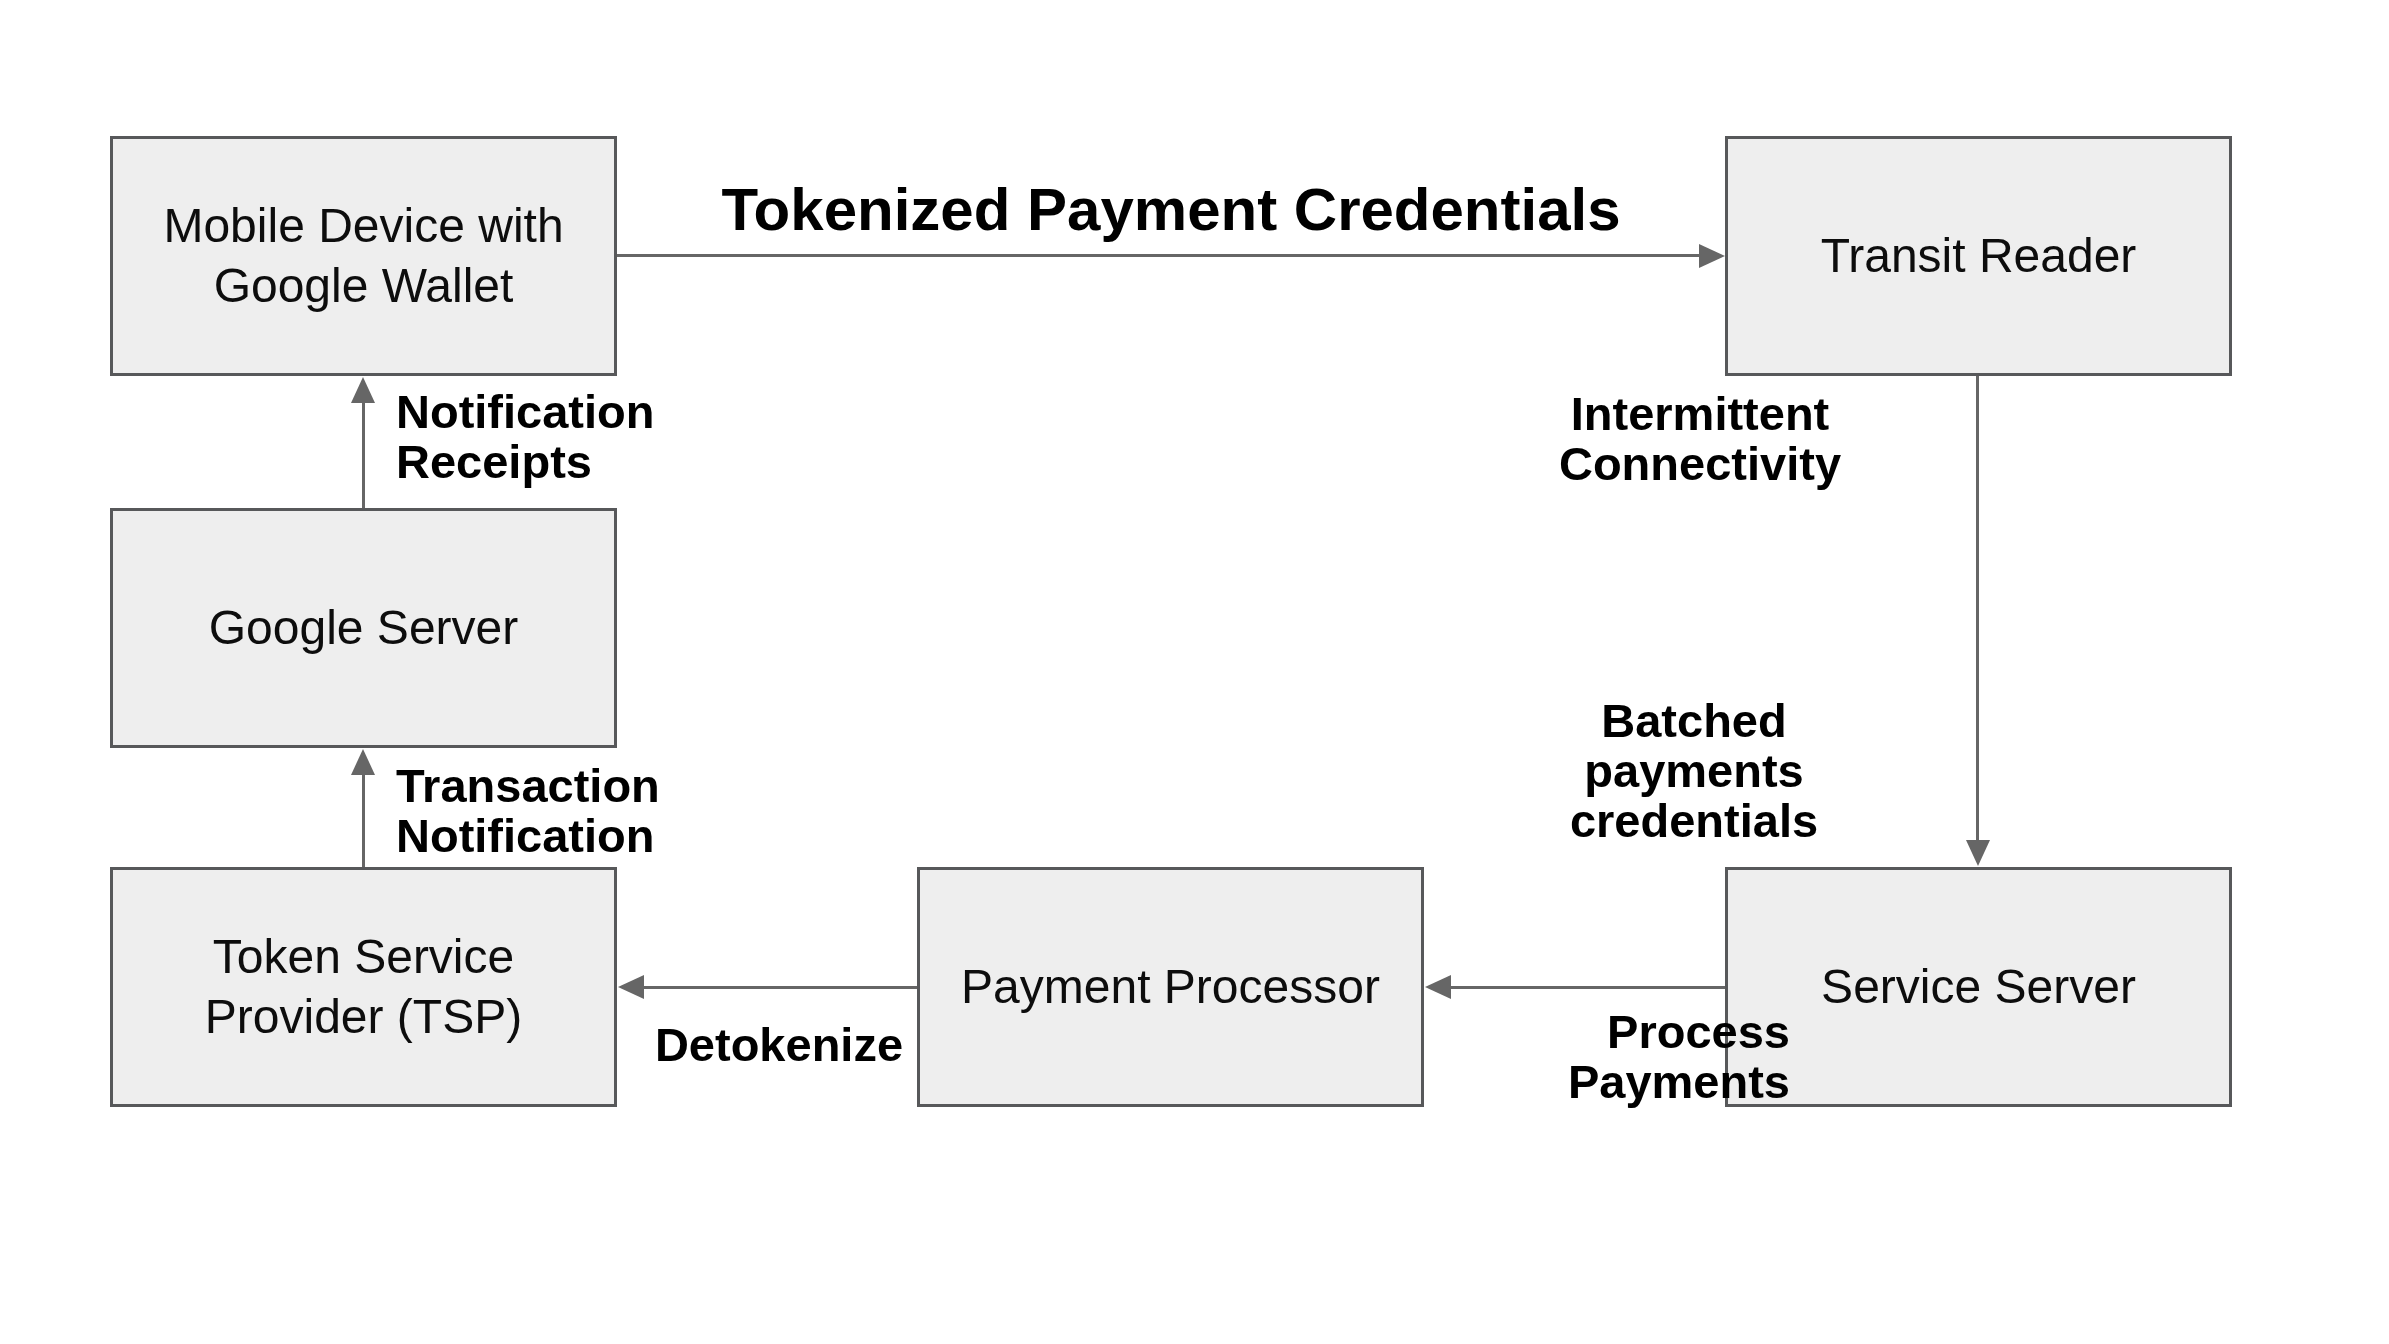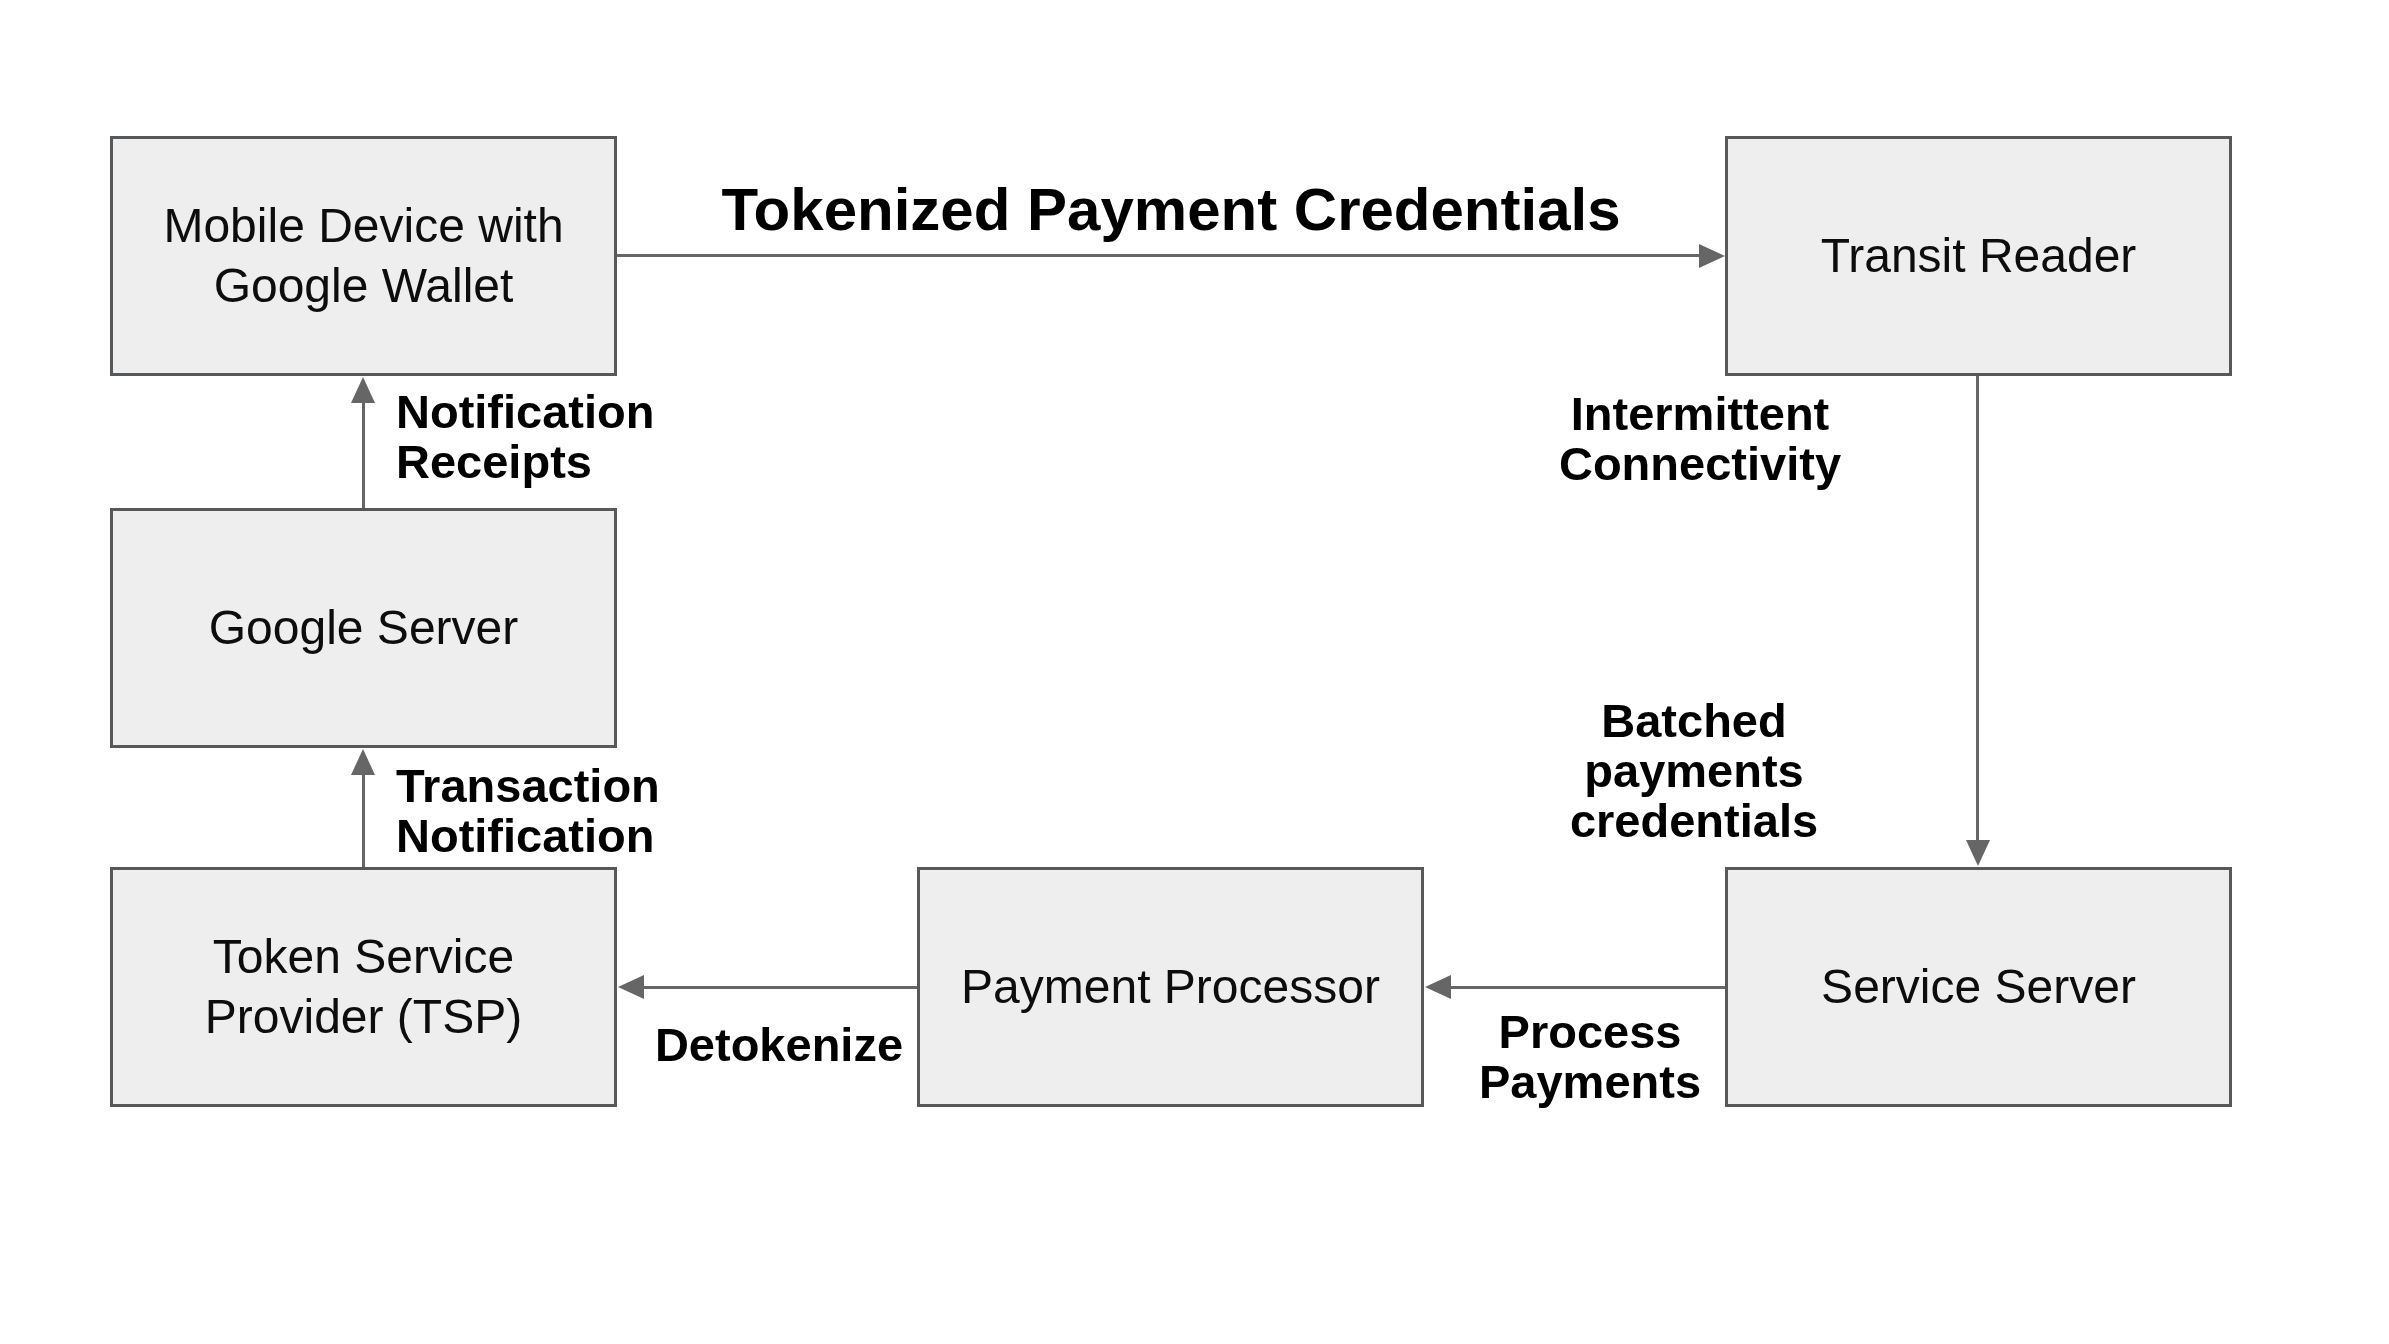--- a/index.html
+++ b/index.html
@@ -71,21 +71,21 @@
     white-space:pre-line;
   }
   .elabel.big{font-size:60px;line-height:60px;}
   .elabel.center{text-align:center;}
   .elabel.right{text-align:center;}
   #l-tokenized   {left:671px;  top:180px;  width:1000px;}
   #l-receipts    {left:396px;  top:387px;}
   #l-transaction {left:396px;  top:761px;}
   #l-intermittent{left:1450px; top:389px;  width:500px;}
   #l-batched     {left:1444px; top:696px;  width:500px;}
-  #l-process     {left:1390px; top:1007px; width:400px;}
+  #l-process     {left:1390px; top:1007px; width:400px;text-align:right;}
   #l-detokenize  {left:579px;  top:1020px; width:400px;}
 </style>
 </head>
 <body>
 
 <div class="canvas">
 
   <div class="node" id="n-mobile">
     <span class="node-label">Mobile Device with
 Google Wallet</span>

